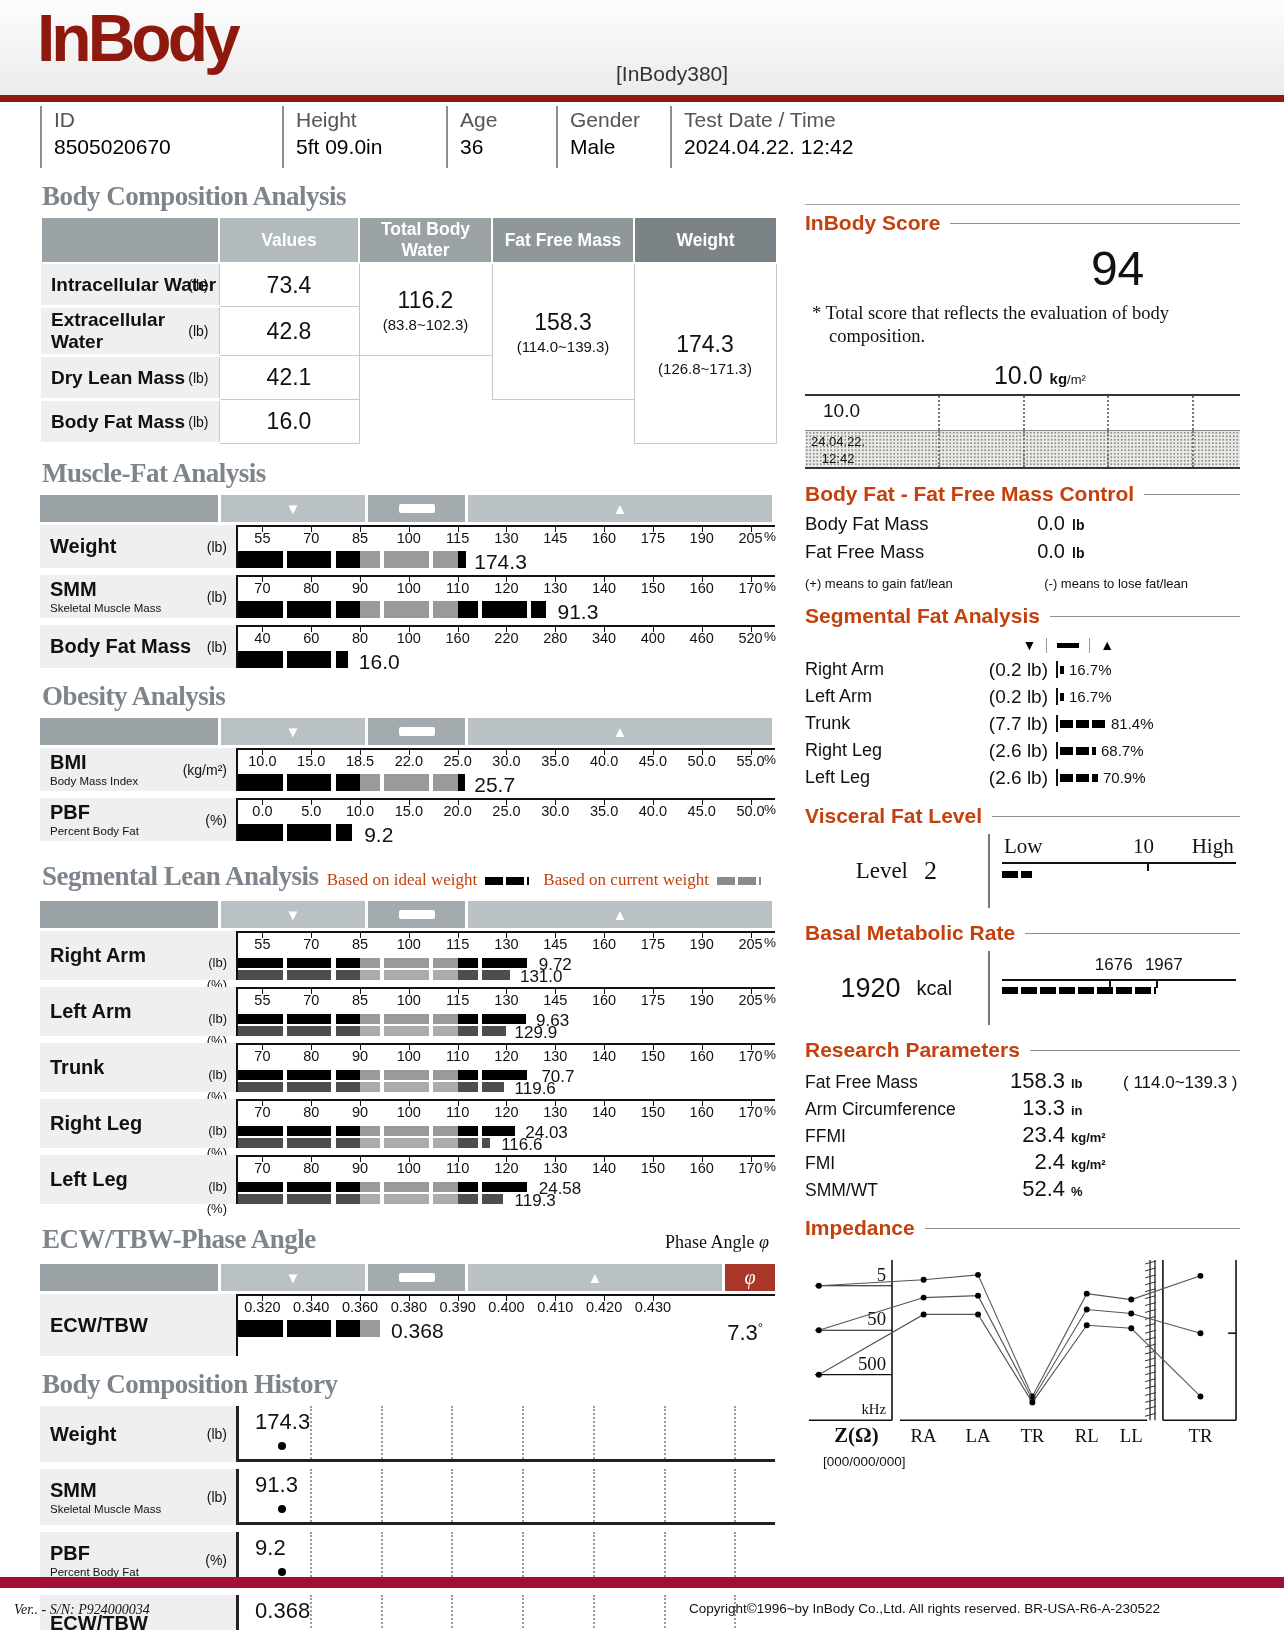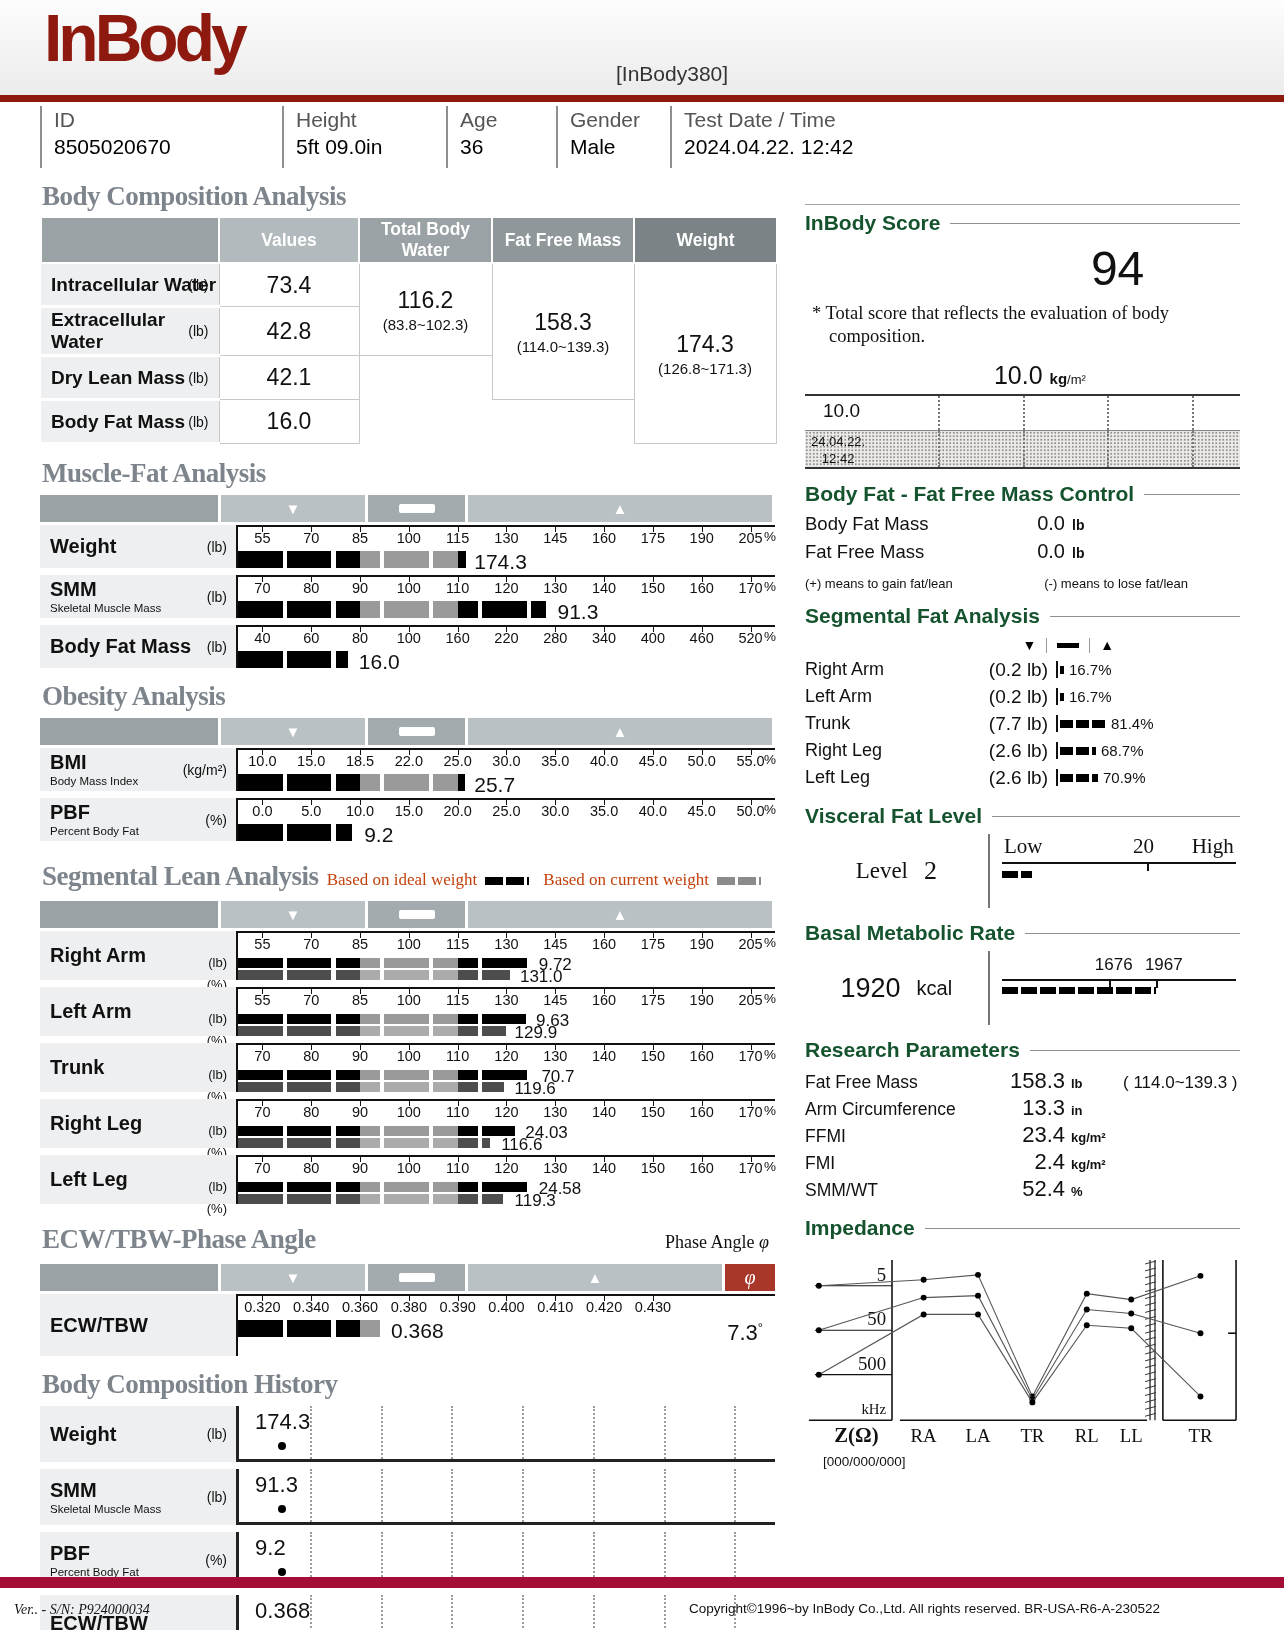--- a/index.html
+++ b/index.html
@@ -1,20 +1,20 @@
 <!DOCTYPE html>
 <html><head>
 <meta charset="utf-8">
 <style>
   html,body{margin:0;padding:0;background:#fff}
   .page{position:relative;width:1284px;height:1630px;background:#fff;overflow:hidden;
         font-family:"Liberation Sans",sans-serif;color:#111}
   
   .hdr{position:relative;height:95px;background:linear-gradient(180deg,#fdfdfd,#ebebeb)}
-  .logo{position:absolute;left:44px;top:0;font-size:66px;font-weight:bold;color:#8e190f;letter-spacing:-4px}
+  .logo{position:absolute;left:37px;top:0;font-size:66px;font-weight:bold;color:#8e190f;letter-spacing:-4px}
   .model{position:absolute;left:616px;top:62px;font-size:21px;color:#333}
   .redrule{height:7px;background:#8e190f}
   .info{display:flex;height:62px;margin:4px 0 0 40px}
   .f{border-left:2px solid #8f8f8f;padding:2px 20px 0 12px}
   .f .lab{font-size:21px;color:#555}
   .f .val{font-size:21px;color:#000;margin-top:3px}
   
   .cols{display:flex;gap:30px;padding:0 44px 0 40px}
   .left{width:735px;flex:none}
   .right{flex:1;margin-top:36px;border-top:1px solid #a5a5a5;padding-top:6px}
@@ -84,21 +84,21 @@
   .h-plot i:nth-of-type(2),.h-fplot i:nth-of-type(2){left:26.4%}
   .h-plot i:nth-of-type(3),.h-fplot i:nth-of-type(3){left:39.6%}
   .h-plot i:nth-of-type(4),.h-fplot i:nth-of-type(4){left:52.8%}
   .h-plot i:nth-of-type(5),.h-fplot i:nth-of-type(5){left:66.0%}
   .h-plot i:nth-of-type(6),.h-fplot i:nth-of-type(6){left:79.2%}
   .h-plot i:nth-of-type(7),.h-fplot i:nth-of-type(7){left:92.4%}
   .h-val{position:absolute;left:3%;top:3px;font-size:22px}
   .h-dot{position:absolute;left:7.2%;top:36px;width:8px;height:8px;background:#000;border-radius:50%}
   
   .rsec{margin-bottom:13px}
-  .rhead{display:flex;align-items:center;font-size:21px;font-weight:bold;color:#14532d;margin-bottom:6px;white-space:nowrap}
+  .rhead{display:flex;align-items:center;font-size:21px;font-weight:bold;color:#c2410c;margin-bottom:6px;white-space:nowrap}
   .rhead::after{content:"";flex:1;border-top:1px solid #8f8f8f;margin-left:10px}
   .score-val{font-size:48px;text-align:right;margin:2px 22% 6px 0}
   .score-note{font-family:"Liberation Serif",serif;font-size:18.5px;line-height:1.25;padding-left:24px;text-indent:-17px;color:#111}
   .smi-val{text-align:center;font-size:25px;margin:0 0 4px 8%}
   .smi-val .u1{font-size:15px;font-weight:bold}.smi-val .u2{font-size:13px}
   .smi-chart{border-top:2px solid #333;border-bottom:2px solid #333}
   .smi-r1{height:30px;position:relative;font-size:19px;padding:4px 0 0 18px}
   .smi-r2{height:36px;position:relative;font-size:13px;border-top:1px solid #888;
           background-color:#eceae7;background-image:radial-gradient(#8f8f8f 0.7px,transparent 0.9px);background-size:3.5px 3.5px}
   .smi-r1 i,.smi-r2 i{position:absolute;top:0;bottom:0;width:0;border-left:2px dotted #777}
@@ -840,21 +840,21 @@
       <div class="rsec">
         <div class="rhead">Visceral Fat Level</div>
         <div class="vf-body">
           <div class="vf-left">
             <span class="vf-level">Level</span>
             <span class="vf-num">2</span>
           </div>
           <div class="vf-chart">
             <div class="vf-labels">
               <span class="vf-low">Low</span>
-              <span class="vf-mid">20</span>
+              <span class="vf-mid">10</span>
               <span class="vf-high">High</span>
             </div>
             <div class="vf-line"></div>
             <div class="vf-bar"></div>
           </div>
         </div>
       </div>
 
       <div class="rsec">
         <div class="rhead">Basal Metabolic Rate</div>

